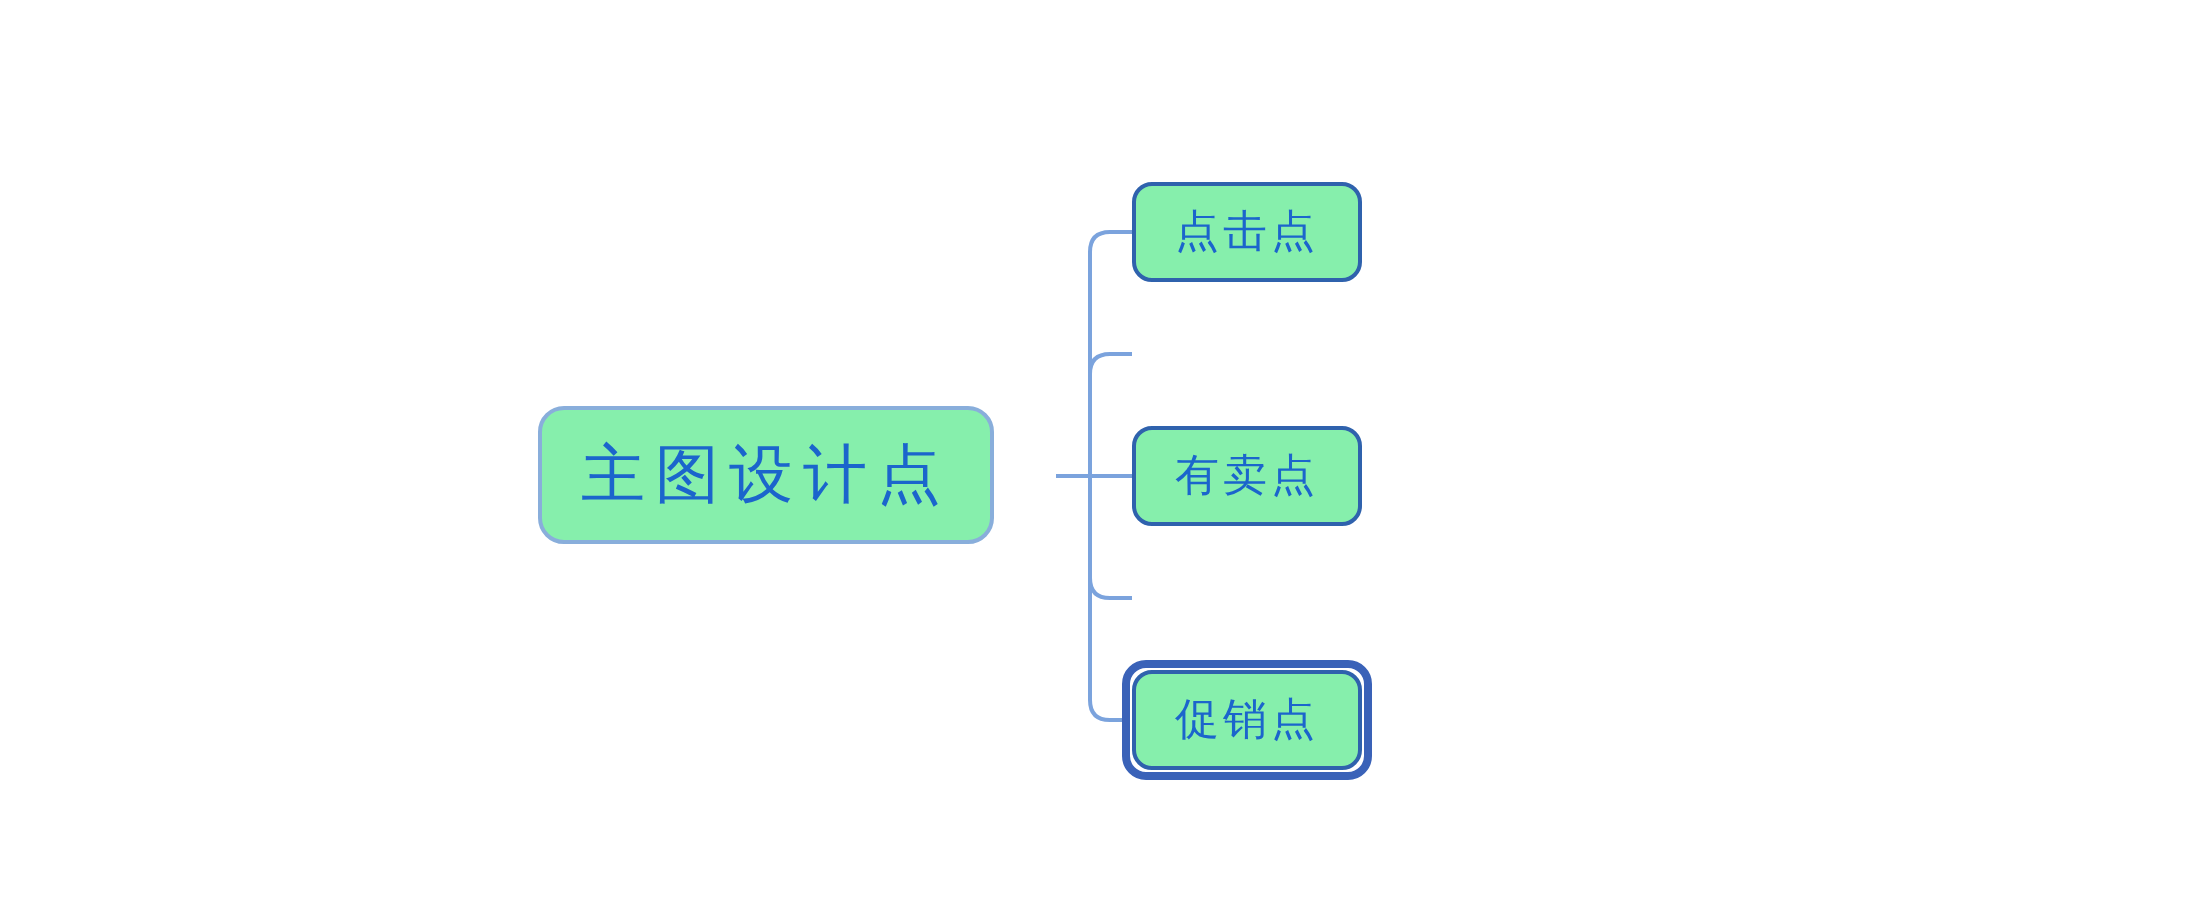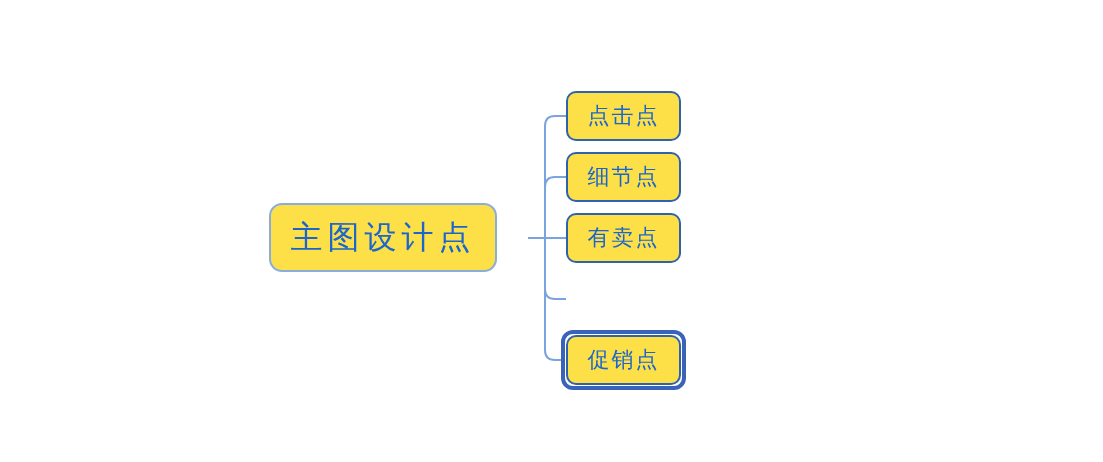--- a/index.html
+++ b/index.html
@@ -26,21 +26,21 @@
     width: 1103px;
     height: 462px;
     pointer-events: none;
   }
   .node {
     position: absolute;
     box-sizing: border-box;
     display: flex;
     align-items: center;
     justify-content: center;
-    background: #fde047;
+    background: #86efac;
     color: #1b65cc;
     white-space: nowrap;
     letter-spacing: 2px;
   }
   .node-root {
     left: 269px;
     top: 203px;
     width: 228px;
     height: 69px;
     border: 2px solid #89aedb;
@@ -101,23 +101,20 @@
   <div class="selection-ring"></div>
 
   <div class="node node-root">
     <span>主图设计点</span>
   </div>
 
   <div class="node node-child c0">
     <span>点击点</span>
   </div>
 
-  <div class="node node-child c1">
-    <span>细节点</span>
-  </div>
 
   <div class="node node-child c2">
     <span>有卖点</span>
   </div>
 
 
   <div class="node node-child c4">
     <span>促销点</span>
   </div>
 

